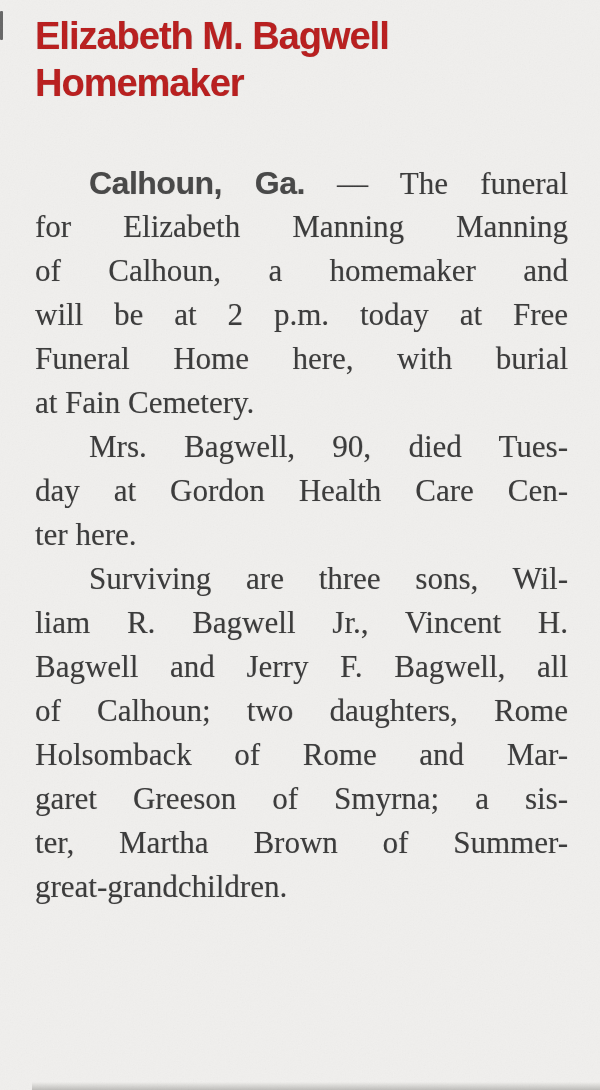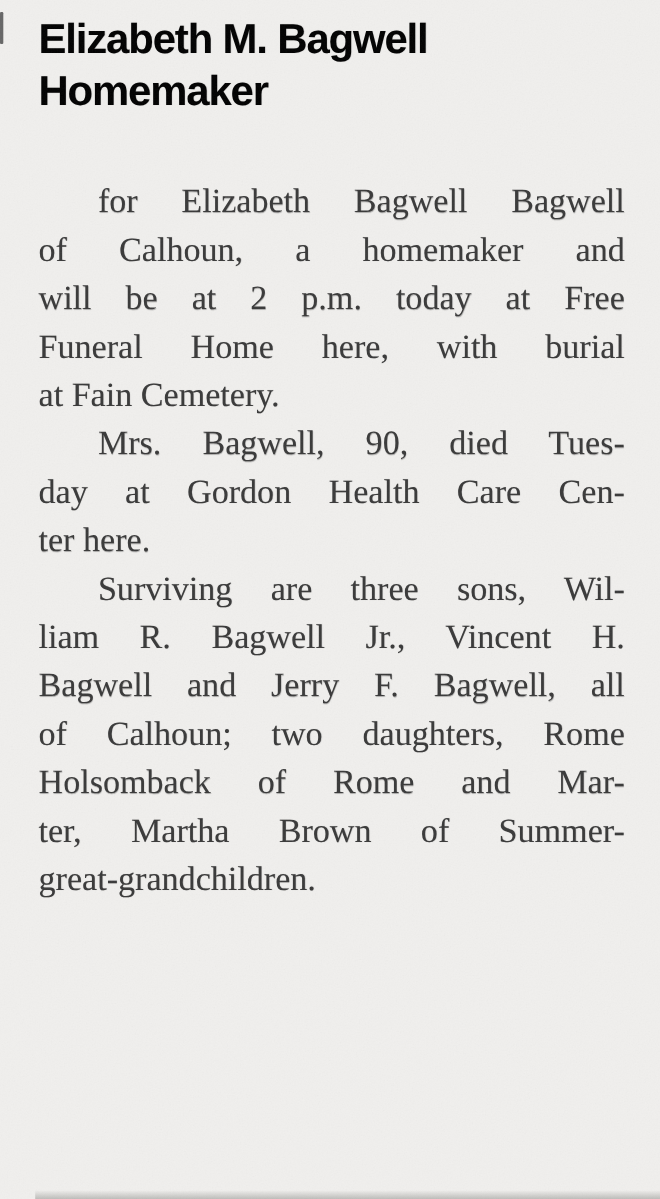--- a/index.html
+++ b/index.html
@@ -16,21 +16,21 @@
   .headline {
     position: absolute;
     left: 35px;
     top: 13px;
     width: 540px;
     font-family: "Liberation Sans", sans-serif;
     font-weight: bold;
     font-size: 38px;
     line-height: 47px;
     letter-spacing: -1px;
-    color: #000000;
+    color: #b91c1c;
   }
   .body-text {
     position: absolute;
     left: 35px;
     top: 161px;
     width: 533px;
     font-size: 31px;
     line-height: 44px;
   }
   .para { margin: 0; }
@@ -82,39 +82,41 @@
   <div class="edge-mark"></div>
 
   <div class="headline">
     <div>Elizabeth M. Bagwell</div>
     <div>Homemaker</div>
   </div>
 
   <div class="body-text">
 
     <div class="para">
-    <div class="line">for Elizabeth Bagwell Bagwell</div>
+      <div class="line"><span class="dateline">Calhoun, Ga.</span><span> — The funeral</span></div>
+    <div class="line">for Elizabeth Manning Manning</div>
         <div class="line">of Calhoun, a homemaker and</div>
         <div class="line">will be at 2 p.m. today at Free</div>
         <div class="line">Funeral Home here, with burial</div>
         <div class="line">at Fain Cemetery.</div>
       </div>
 
     <div class="para">
         <div class="line">Mrs. Bagwell, 90, died Tues-</div>
         <div class="line">day at Gordon Health Care Cen-</div>
         <div class="line">ter here.</div>
       </div>
 
     <div class="para">
         <div class="line">Surviving are three sons, Wil-</div>
         <div class="line">liam R. Bagwell Jr., Vincent H.</div>
         <div class="line">Bagwell and Jerry F. Bagwell, all</div>
         <div class="line">of Calhoun; two daughters, Rome</div>
         <div class="line">Holsomback of Rome and Mar-</div>
+        <div class="line">garet Greeson of Smyrna; a sis-</div>
         <div class="line">ter, Martha Brown of Summer-</div>
         <div class="line">great-grandchildren.</div>
       </div>
 
   </div>
 
   <div class="bottom-smudge"></div>
 
   <svg class="grain" width="600" height="1090" xmlns="http://www.w3.org/2000/svg">
     <filter id="grainf">

